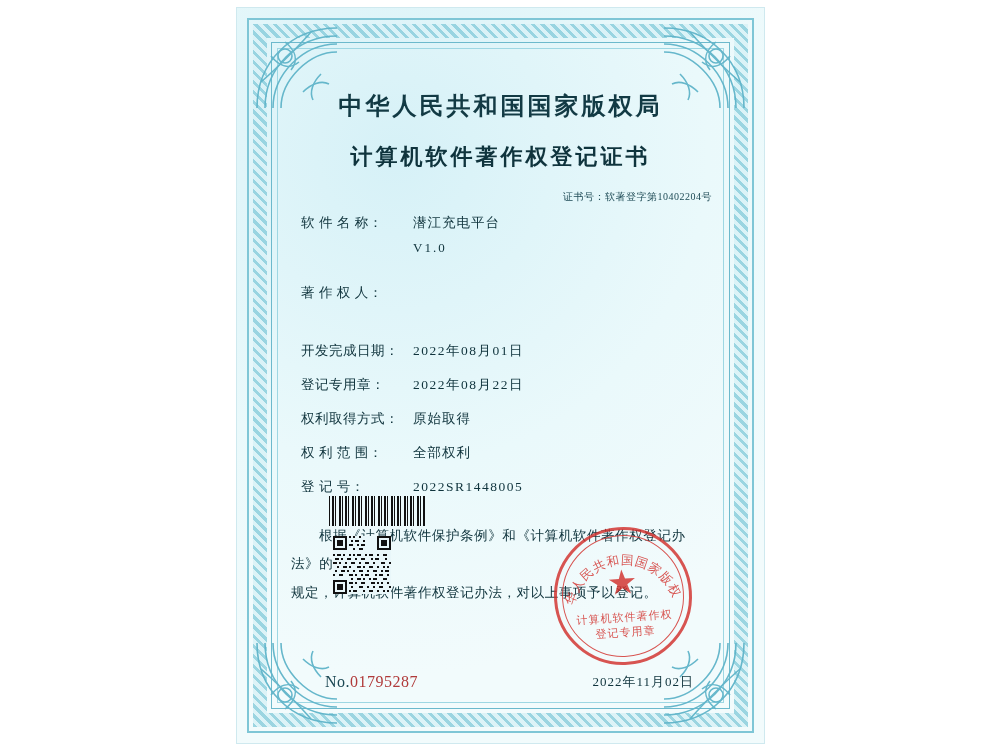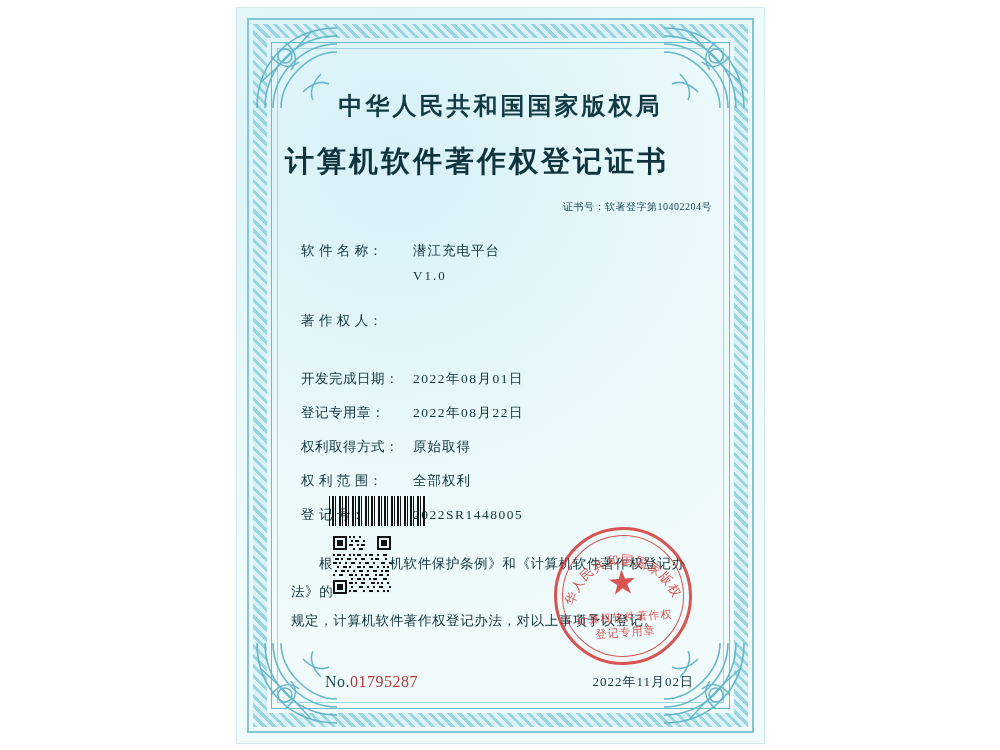--- a/index.html
+++ b/index.html
@@ -93,39 +93,39 @@
   .title-main {
     text-align: center;
     font-size: 24px;
     letter-spacing: 3px;
     color: #123a44;
     margin-top: 36px;
     font-family: "Liberation Serif", serif;
     font-weight: 600;
   }
   .title-sub {
-    text-align: left;
-    font-size: 29px;
+    text-align: center;
+    font-size: 22px;
     letter-spacing: 3px;
     color: #0f343d;
     margin-top: 20px;
     font-weight: 700;
   }
 
   .cert-no {
     text-align: right;
     font-size: 10px;
     color: #1d4a55;
     margin-top: 18px;
     padding-right: 4px;
     letter-spacing: .5px;
   }
 
   .fields {
-    margin-top: 28px;
+    margin-top: 10px;
     padding-left: 16px;
   }
   .field-row {
     display: flex;
     align-items: baseline;
     margin-bottom: 16px;
     font-size: 13.5px;
     color: #10343d;
   }
   .field-label {

